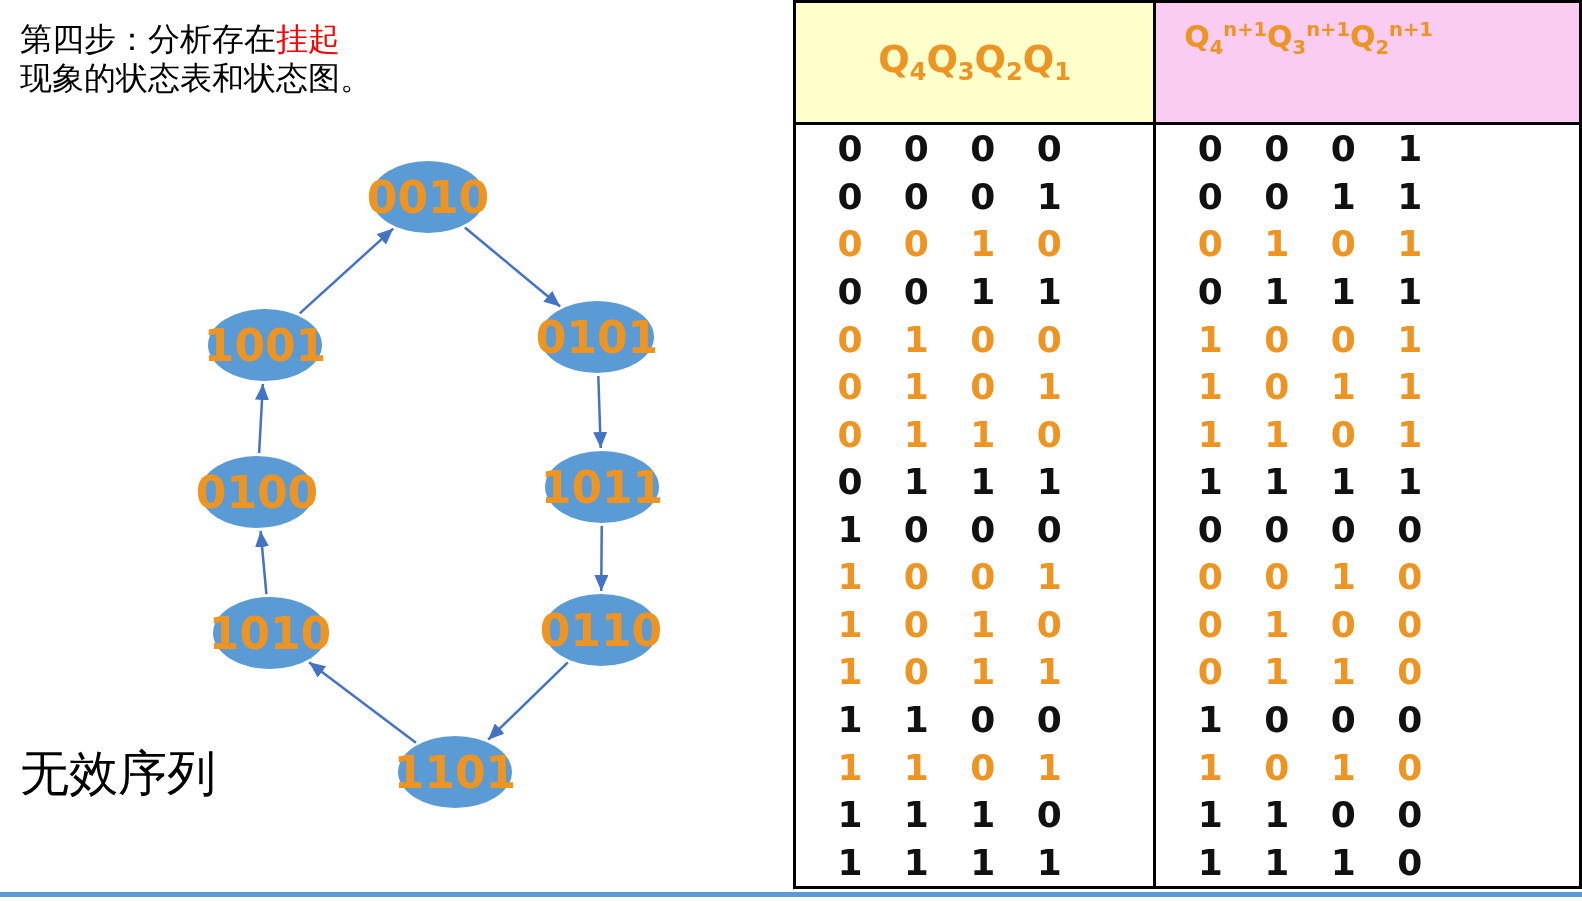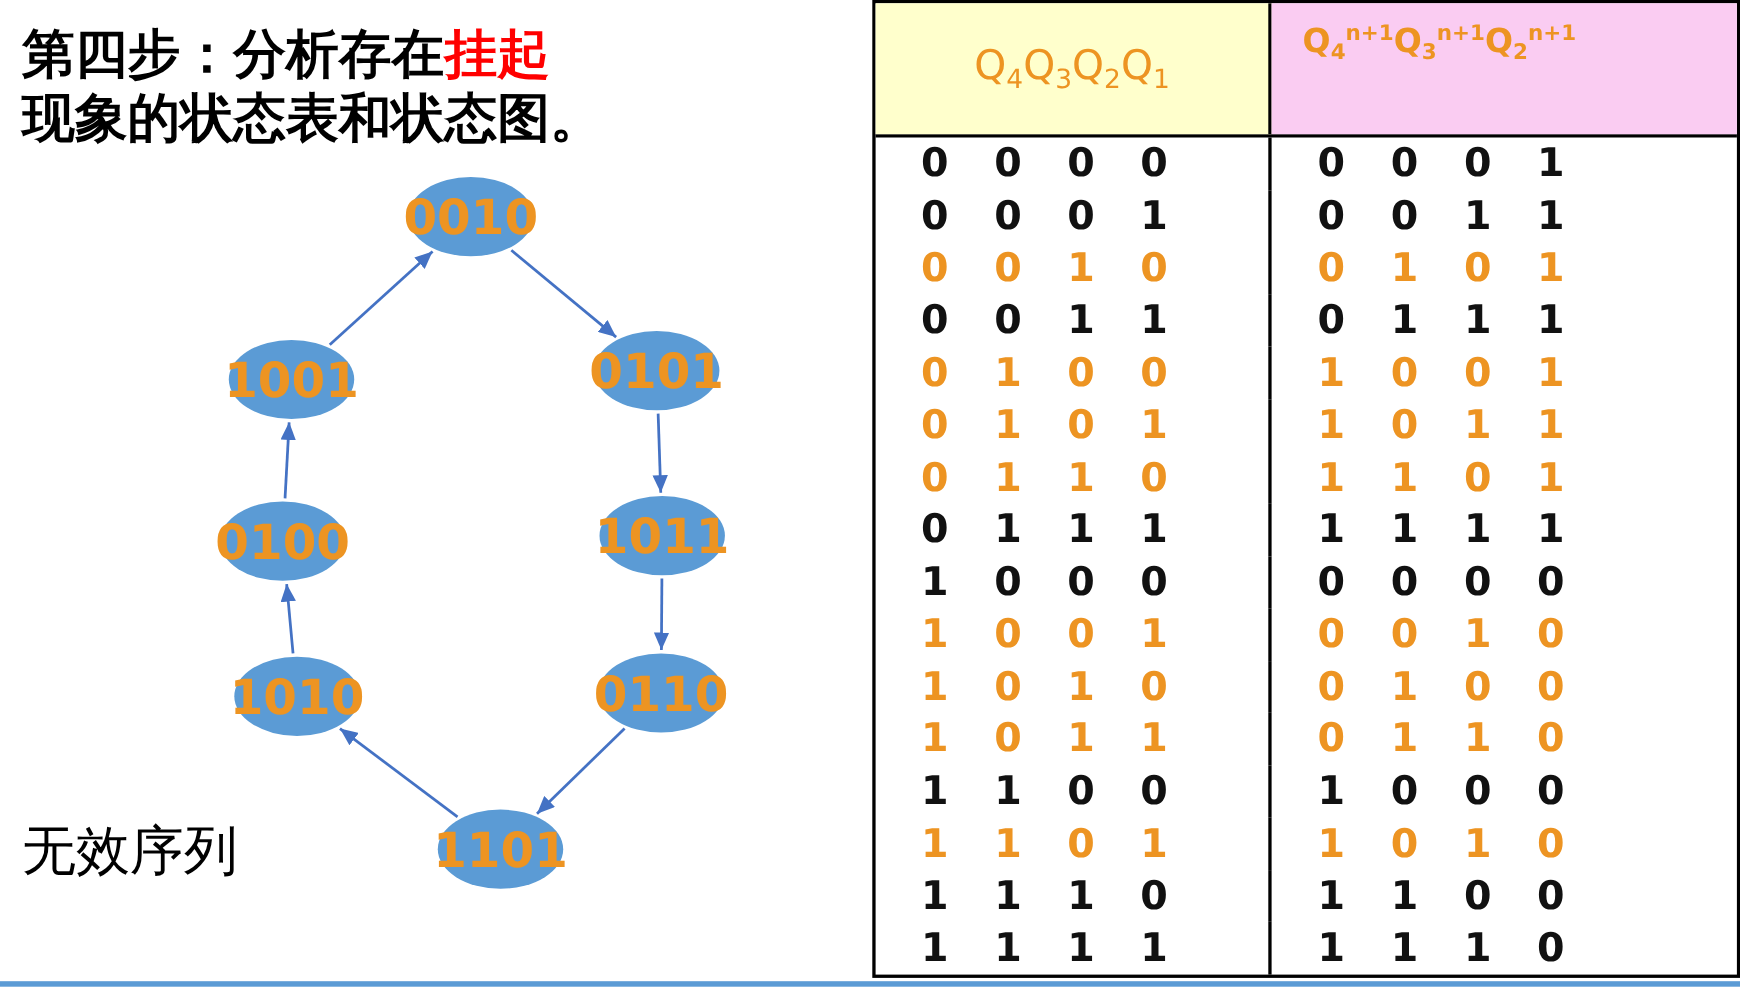--- a/index.html
+++ b/index.html
@@ -9,21 +9,21 @@
     background:#ffffff;
     font-family:"DejaVu Sans","Liberation Sans",sans-serif;
     overflow:hidden;
   }
 
   
   .left-panel { position:absolute; left:0; top:0; width:793px; height:901px; }
 
   .slide-title {
     position:absolute; left:20px; top:20px;
-    font-size:48px; font-weight:bold; color:#000;
+    font-size:32px; font-weight:normal; color:#000;
     line-height:1.22; white-space:nowrap;
   }
   .red { color:var(--highlight-red,#ff0000); }
 
   .diagram { position:absolute; left:0; top:0; }
   .edge { stroke:var(--arrow-blue,#4472c4); stroke-width:2.5; }
   #arrowhead-path { fill:var(--arrow-blue,#4472c4); }
   .node { fill:var(--node-fill,#5b9bd5); }
   .node-label {
     fill:var(--accent-orange,#ed9422);
@@ -41,21 +41,21 @@
     position:absolute; left:793px; top:0;
     width:789px; height:889px;
     border:3px solid #000; background:#fff;
     display:flex; flex-direction:column;
   }
   .thead { display:flex; height:122px; flex:none; border-bottom:3px solid #000; }
   .th-current {
     width:46%; background:var(--header-yellow-bg,#ffffcc);
     border-right:3px solid #000;
     display:flex; align-items:center; justify-content:center;
-    font-size:37px; font-weight:normal; color:var(--accent-orange,#ed9422);
+    font-size:37px; font-weight:bold; color:var(--accent-orange,#ed9422);
   }
   .th-next {
     width:54%; background:var(--header-pink-bg,#faccf2);
     padding:14px 10px 0 28px;
     font-size:30px; font-weight:bold; color:var(--accent-orange,#ed9422);
     line-height:1.3;
   }
   sub, sup { font-size:0.65em; }
   .qgroup { display:inline-block; white-space:nowrap; }
 

